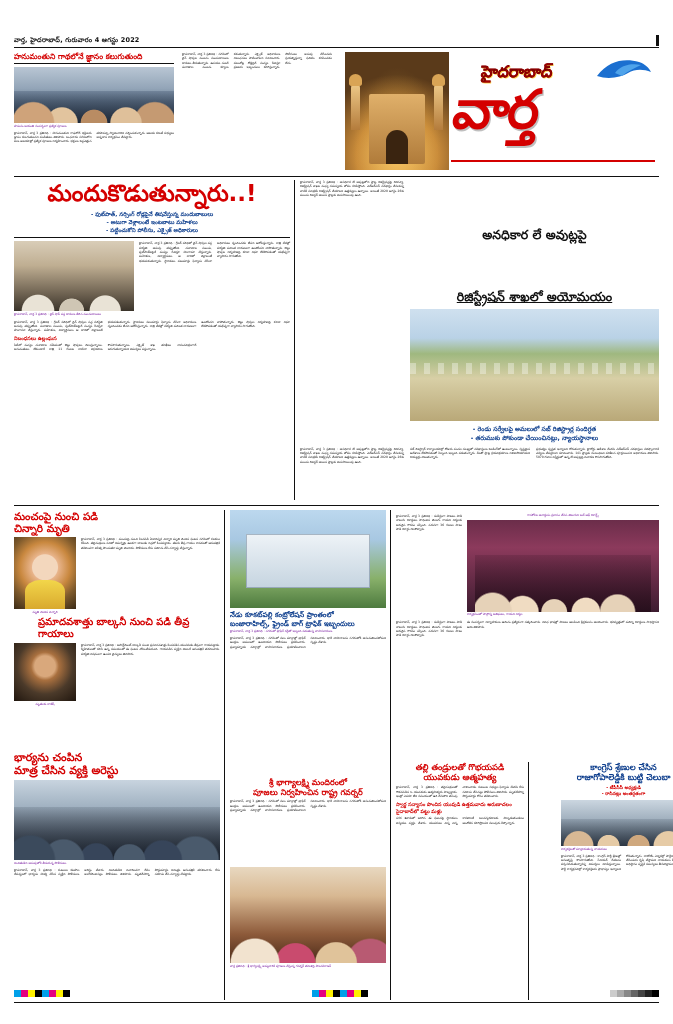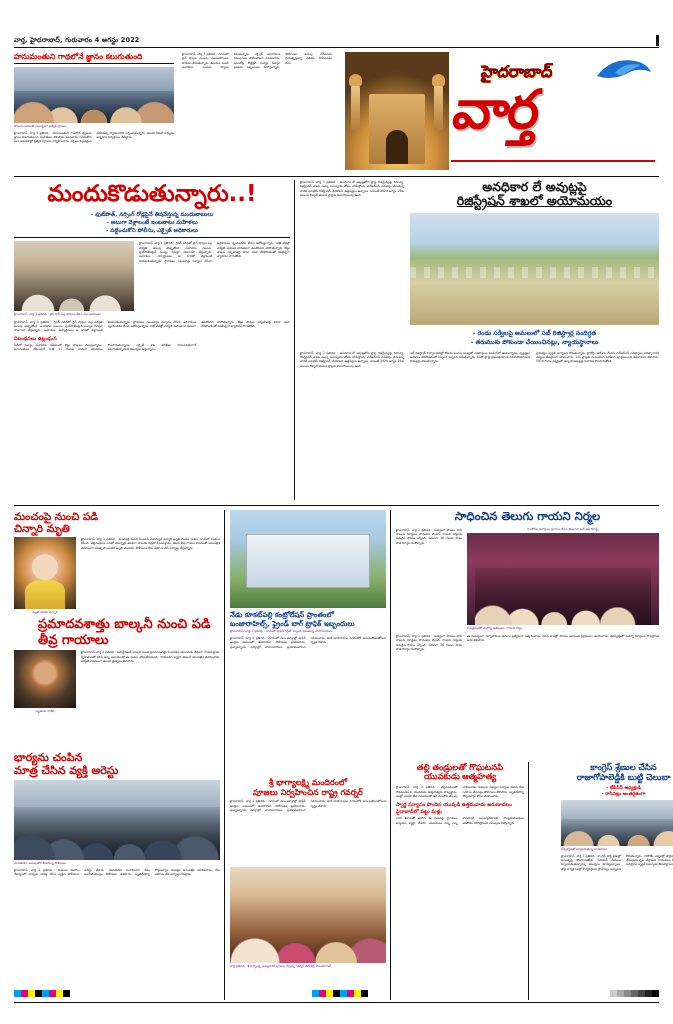--- a/index.html
+++ b/index.html
@@ -8,21 +8,21 @@
     background:#ffffff;
     font-family:"DejaVu Sans","Liberation Sans",sans-serif;
     color:#111;
     overflow:hidden;
   }
   .page{position:relative;width:673px;height:1004px;background:#fff;}
   .tiny{font-size:3.0px;line-height:1.45;color:#222;text-align:justify;}
   .cap{font-size:3.0px;color:#7b1fa2;line-height:1.3;}
   .redhead{color:#d40000;font-weight:bold;}
   .bluehead{color:#0b3c8c;font-weight:bold;}
-  .blackhead{color:#111;font-weight:bold;}
+  .blackhead{color:#111;font-weight:bold;margin-top:48px;}
   .center{text-align:center;}
 
   
   .masthead-bar{
     position:absolute;left:14px;top:34px;width:645px;height:12px;
     display:flex;align-items:center;justify-content:space-between;
   }
   .mast-date{font-size:6.5px;font-weight:bold;color:#111;letter-spacing:.2px;}
   .mast-edge{width:3px;height:11px;background:#111;}
   .topline{position:absolute;left:14px;top:47px;width:645px;height:1.4px;background:#111;}
@@ -263,21 +263,21 @@
     <div style="display:flex;gap:5px;margin-top:3px;">
       <div style="width:62px;">
         <div class="photo ph-baby" style="position:relative;width:62px;height:72px;"></div>
         <div class="cap center" style="margin-top:1.5px;">మృతి చెందిన చిన్నారి</div>
       </div>
       <div style="flex:1;" class="tiny">హైదరాబాద్, వార్త 3 ప్రతినిధి : మంచంపై నుంచి కిందపడి ఏడాదిన్నర చిన్నారి మృతి చెందిన ఘటన నగరంలో కలకలం రేపింది. తల్లిదండ్రులు పనిలో నిమగ్నమై ఉండగా బాలుడు నిద్రలో కిందపడ్డాడు. తలకు తీవ్ర గాయం కావడంతో ఆసుపత్రికి తరలించగా చికిత్స పొందుతూ మృతి చెందాడు. పోలీసులు కేసు నమోదు చేసి దర్యాప్తు చేస్తున్నారు.</div>
     </div>
   </div>
 
   <div style="position:absolute;left:14px;top:616px;width:206px;">
-    <div class="redhead" style="font-size:13px;line-height:1.2;padding-left:24px;">ప్రమాదవశాత్తు బాల్కనీ నుంచి పడి తీవ్ర గాయాలు</div>
+    <div class="redhead" style="font-size:10px;line-height:1.2;padding-left:24px;">ప్రమాదవశాత్తు బాల్కనీ నుంచి పడి తీవ్ర గాయాలు</div>
     <div style="display:flex;gap:5px;margin-top:3px;">
       <div style="width:62px;">
         <div class="photo ph-man" style="position:relative;width:62px;height:58px;"></div>
         <div class="cap center" style="margin-top:1.5px;">మృతుడు రాజేష్</div>
       </div>
       <div style="flex:1;" class="tiny">హైదరాబాద్, వార్త 3 ప్రతినిధి : అపార్ట్‌మెంట్ బాల్కనీ నుంచి ప్రమాదవశాత్తు కిందపడిన యువకుడు తీవ్రంగా గాయపడ్డాడు. స్నేహితులతో కలిసి ఉన్న సమయంలో ఈ ఘటన చోటుచేసుకుంది. గాయపడిన వ్యక్తిని వెంటనే ఆసుపత్రికి తరలించారు. పరిస్థితి విషమంగా ఉందని వైద్యులు తెలిపారు.</div>
     </div>
   </div>
 
   <div style="position:absolute;left:14px;top:752px;width:206px;">
@@ -302,38 +302,37 @@
     <div class="photo ph-hos" style="position:relative;width:156px;height:98px;"></div>
     <div class="bluehead" style="font-size:7px;line-height:1.22;margin-top:3px;">నేడు కూకట్‌పల్లి కంట్రోలేషన్ ప్రాంతంలో</div>
     <div class="bluehead" style="font-size:7px;line-height:1.22;">బంజారాహిల్స్, ఫ్రైండ్ బాగ్ ట్రాఫిక్ ఇబ్బందులు</div>
     <div class="cap" style="margin-top:2px;">హైదరాబాద్, వార్త 3 ప్రతినిధి : నగరంలో ట్రాఫిక్ రద్దీతో ఇబ్బంది పడుతున్న వాహనదారులు</div>
     <div class="tiny" style="margin-top:2px;columns:2;column-gap:5px;">హైదరాబాద్, వార్త 3 ప్రతినిధి : నగరంలో పలు మార్గాల్లో ట్రాఫిక్ ఆంక్షలు అమలులో ఉంటాయని పోలీసులు ప్రకటించారు. ప్రత్యామ్నాయ మార్గాల్లో వాహనదారులు ప్రయాణించాలని సూచించారు. భారీ వాహనాలను నగరంలోకి అనుమతించబోమని స్పష్టం చేశారు.</div>
   </div>
 
   <div style="position:absolute;left:390px;top:510px;width:1px;height:490px;background:#111;"></div>
 
   <div style="position:absolute;left:396px;top:510px;width:263px;">
-    <div class="bluehead" style="font-size:11.5px;line-height:1.18;text-align:center;">సాధించిన తెలుగు గాయని నిర్మల</div>
     <div style="display:flex;gap:5px;margin-top:4px;">
       <div style="width:66px;" class="tiny">హైదరాబాద్, వార్త 3 ప్రతినిధి : సుదీర్ఘంగా పాటలు పాడి నాలుగు రికార్డులు సాధించిన తెలుగు గాయని నిర్మలకు అరుదైన గౌరవం దక్కింది. వరుసగా 36 గంటల పాటు పాడి రికార్డు నెలకొల్పారు.</div>
       <div style="flex:1;">
         <div class="cap center">గానకోకిల అవార్డును ప్రదానం చేసిన తెలుగుని బుక్ ఆఫ్ రికార్డ్స్</div>
         <div class="photo ph-award" style="position:relative;width:100%;height:92px;margin-top:2px;"></div>
         <div class="cap" style="margin-top:1.5px;">కార్యక్రమంలో పాల్గొన్న అతిథులు, గాయని నిర్మల</div>
       </div>
     </div>
     <div style="display:flex;gap:5px;margin-top:3px;">
       <div style="width:66px;" class="tiny">హైదరాబాద్, వార్త 3 ప్రతినిధి : సుదీర్ఘంగా పాటలు పాడి నాలుగు రికార్డులు సాధించిన తెలుగు గాయని నిర్మలకు అరుదైన గౌరవం దక్కింది. వరుసగా 36 గంటల పాటు పాడి రికార్డు నెలకొల్పారు.</div>
       <div style="flex:1;" class="tiny" style2="">ఈ సందర్భంగా నిర్వాహకులు ఆమెను ప్రత్యేకంగా సత్కరించారు. వివిధ భాషల్లో పాటలు ఆలపించి ప్రేక్షకులను అలరించారు. భవిష్యత్తులో మరిన్ని రికార్డులు సాధిస్తానని ఆమె తెలిపారు.</div>
     </div>
   </div>
 
   <div style="position:absolute;left:396px;top:762px;width:128px;">
-    <div class="redhead" style="font-size:8.4px;line-height:1.2;text-align:center;">తల్లి తండ్రులతో గొఘటనపి</div>
-    <div class="redhead" style="font-size:8.4px;line-height:1.2;text-align:center;font-family:Liberation Serif, serif;">యువకుడు ఆత్మహత్య</div>
+    <div class="redhead" style="font-size:8.4px;line-height:1.2;text-align:center;">తల్లి తండ్రులతో గొభయపడి</div>
+    <div class="redhead" style="font-size:8.4px;line-height:1.2;text-align:center;">యువకుడు ఆత్మహత్య</div>
     <div class="tiny" style="margin-top:3px;columns:2;column-gap:5px;">హైదరాబాద్, వార్త 3 ప్రతినిధి : తల్లిదండ్రులతో గొడవపడిన ఓ యువకుడు ఆత్మహత్యకు పాల్పడ్డాడు. ఇంట్లో ఎవరూ లేని సమయంలో ఉరి వేసుకొని తనువు చాలించాడు. కుటుంబ సభ్యుల ఫిర్యాదు మేరకు కేసు నమోదు చేసినట్లు పోలీసులు తెలిపారు. మృతదేహాన్ని పోస్టుమార్టం కోసం తరలించారు.</div>
     <div class="redhead" style="font-size:5px;line-height:1.3;margin-top:3px;">స్వార్థ సన్యాసం పొందిన యువుడి ఉత్తమవాదు అరుణాచలం సైదాబాద్‌లో పట్టు మళ్లు</div>
     <div class="tiny" style="margin-top:2px;columns:2;column-gap:5px;">నగర శివారులో జరిగిన ఈ ఘటనపై స్థానికులు విస్మయం వ్యక్తం చేశారు. యువకులు చిన్న చిన్న కారణాలకే బలవన్మరణాలకు పాల్పడుతుండటం ఆందోళన కలిగిస్తోందని పలువురు పేర్కొన్నారు.</div>
   </div>
 
   <div style="position:absolute;left:528px;top:762px;width:1px;height:238px;background:#111;"></div>
 
   <div style="position:absolute;left:561px;top:762px;width:125px;">
     <div class="bluehead" style="font-size:8.4px;line-height:1.2;text-align:center;">కాంగ్రెస్ శ్రేణుల చేసిన</div>
     <div class="bluehead" style="font-size:8.4px;line-height:1.2;text-align:center;">రాజాగోపాలెడ్డికి బుట్టి చెలుబా</div>

